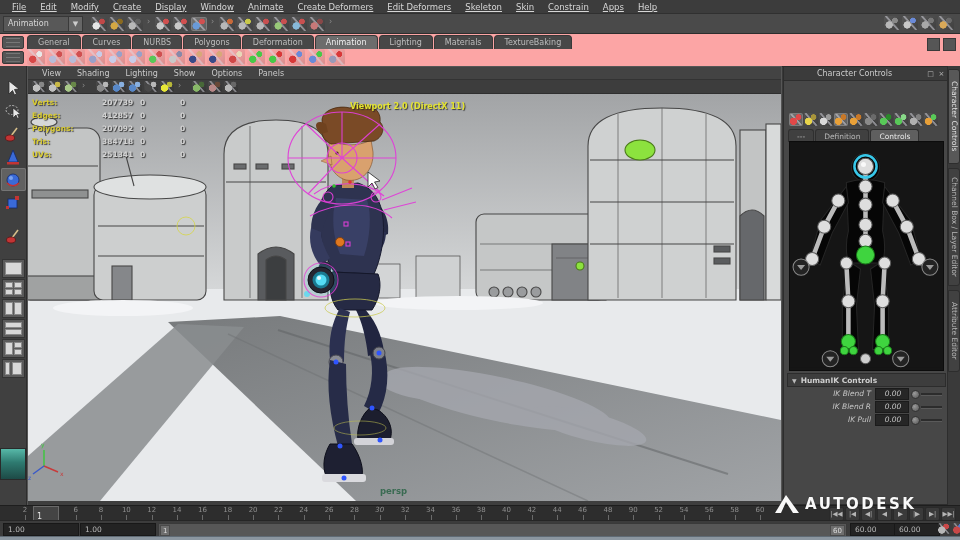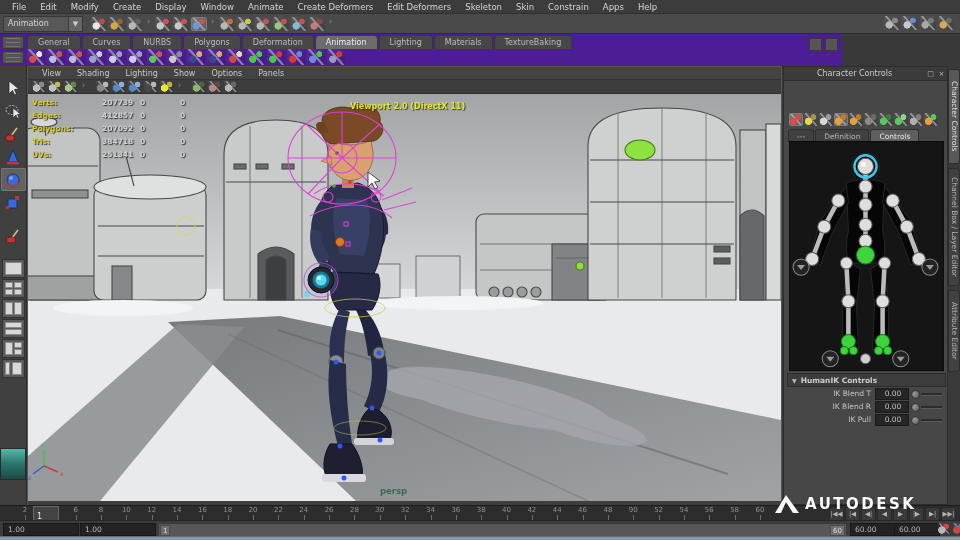--- a/index.html
+++ b/index.html
@@ -4,21 +4,21 @@
 <style>
   html,body{margin:0;padding:0;background:#222;}
   #app{position:relative;width:960px;height:540px;background:#393939;overflow:hidden;
        font-family:"DejaVu Sans","Liberation Sans",sans-serif;color:#cfcfcf;
        -webkit-font-smoothing:antialiased;}
   .abs{position:absolute;}
 
   
   .menubar{left:0;top:0;width:960px;height:13px;background:#3c3c3c;border-bottom:1px solid #303030;
            display:flex;align-items:center;padding-left:5px;gap:0;}
-  .menubar .mitem{font-size:8.5px;color:#d6d6d6;padding:0 7px;cursor:default;white-space:nowrap;}
+  .menubar .mitem{font-size:8.5px;color:#d6d6d6;padding:0 7px;cursor:default;white-space:nowrap;text-decoration:underline;}
 
   
   .statusline{left:0;top:14px;width:960px;height:19px;background:#4a4a4a;border-bottom:1px solid #2d2d2d;
               display:flex;align-items:center;}
   .menuset{margin-left:3px;width:78px;height:14px;background:#585858;border:1px solid #373737;
            display:flex;align-items:center;font-size:8px;color:#d8d8d8;}
   .menuset .txt{flex:1;padding-left:4px;}
   .menuset .arr{width:13px;height:100%;background:#666;border-left:1px solid #3a3a3a;
                 font-size:7px;display:flex;align-items:center;justify-content:center;color:#ccc;}
   .sl-icons{display:flex;align-items:center;gap:2px;margin-left:8px;}
@@ -28,21 +28,21 @@
      background:
        radial-gradient(circle at 32% 64%, var(--c1,#999) 0 3.4px, transparent 3.9px),
        radial-gradient(circle at 68% 32%, var(--c2,#777) 0 2.7px, transparent 3.1px),
        linear-gradient(48deg, transparent 44%, rgba(215,215,225,.5) 47% 53%, transparent 56%),
        linear-gradient(135deg, rgba(255,255,255,.07), rgba(0,0,0,.14));}
   .mini-icon.active{background-color:#6b6b6b;box-shadow:inset 0 0 0 1px #7d7d7d;}
   .mini-icon.sep{width:8px;background:none;box-shadow:none;}
   .mini-icon.sep::after{content:"\203A";color:#8b8b8b;font-size:8px;position:absolute;left:2px;top:0px;}
 
   
-  .shelf{left:0;top:34px;width:842px;height:32px;background:#4c1d95;border-bottom:1px solid #2c2c2c;}
+  .shelf{left:0;top:34px;width:960px;height:32px;background:#fca5a5;border-bottom:1px solid #2c2c2c;}
   .shelf-selector{position:absolute;left:2px;top:2px;width:22px;height:28px;display:flex;flex-direction:column;gap:2px;}
   .shelf-selector div{flex:1;background:#555;border:1px solid #383838;border-radius:2px;
      background-image:repeating-linear-gradient(0deg,#777 0 1px,transparent 1px 4px);background-size:70% 80%;background-position:50% 50%;background-repeat:no-repeat;}
   .shelf-tabs{position:absolute;left:27px;top:1px;display:flex;gap:1px;}
   .shelf-tab{height:13px;padding:0 10px;background:#474747;border:1px solid #383838;border-bottom:none;
      border-radius:4px 4px 0 0;font-size:8px;color:#bdbdbd;display:flex;align-items:center;}
   .shelf-tab.active{background:#6c6c6c;color:#efefef;}
   .shelf-icons{position:absolute;left:27px;top:15px;display:flex;gap:2px;}
   .shelf-icons .mini-icon{width:18px;height:16px;}
   .shelf-right{position:absolute;right:4px;top:4px;display:flex;gap:3px;}
@@ -96,21 +96,21 @@
   .cp-toolicons .mini-icon{width:14px;height:13px;}
   .cp-tabs{position:absolute;left:4px;top:62px;display:flex;gap:1px;}
   .cp-tab{height:12px;padding:0 8px;background:#404040;border:1px solid #2f2f2f;border-bottom:none;
       border-radius:3px 3px 0 0;font-size:7.5px;color:#b8b8b8;display:flex;align-items:center;}
   .cp-tab.active{background:#5f5f5f;color:#e8e8e8;}
   .cp-bodyrep{position:absolute;left:5px;top:74px;width:153px;height:228px;background:#151515;border:1px solid #0c0c0c;}
   .cp-hik-header{position:absolute;left:3px;top:306px;width:157px;height:12px;background:#3d3d3d;border:1px solid #2c2c2c;
       display:flex;align-items:center;font-size:7.5px;font-weight:bold;color:#cfcfcf;}
   .cp-hik-header .tri{font-size:6px;margin:0 4px;color:#bbb;}
   .cp-fields{position:absolute;left:3px;top:320px;width:157px;}
-  .cp-field{position:relative;height:13px;}
+  .cp-field{position:relative;height:13px;font-style:italic;}
   .cp-field .lab{position:absolute;left:0;width:84px;text-align:right;font-size:7.5px;color:#c6c6c6;top:2px;}
   .cp-field .box{position:absolute;left:88px;top:1px;width:30px;height:10px;background:#262626;border:1px solid #1b1b1b;
       font-size:7.5px;color:#c6c6c6;padding-left:2px;text-align:center;}
   .cp-field .knob{position:absolute;left:124px;top:3px;width:7px;height:7px;border-radius:50%;
       background:radial-gradient(circle at 35% 35%,#9a9a9a,#555);border:1px solid #333;}
   .cp-field .groove{position:absolute;left:134px;top:6px;width:21px;height:2px;background:#2c2c2c;border-bottom:1px solid #5a5a5a;}
 
   
   .side-tabs{left:948px;top:66px;width:12px;height:439px;background:#3a3a3a;}
   .side-tab{position:absolute;left:0;width:12px;background:#414141;border:1px solid #2d2d2d;box-sizing:border-box;

